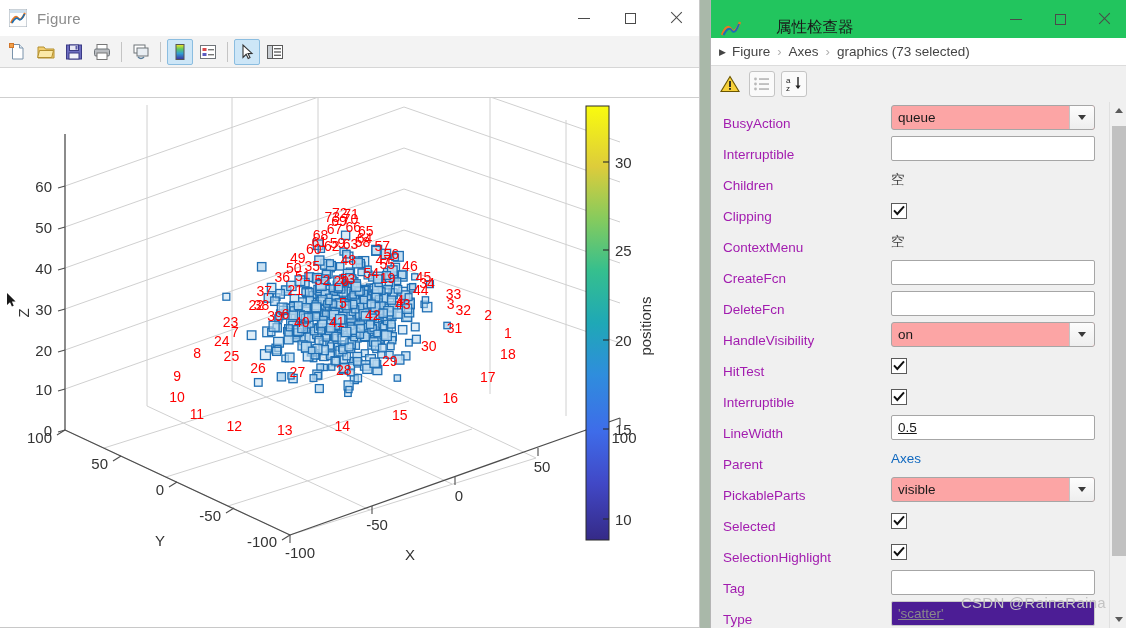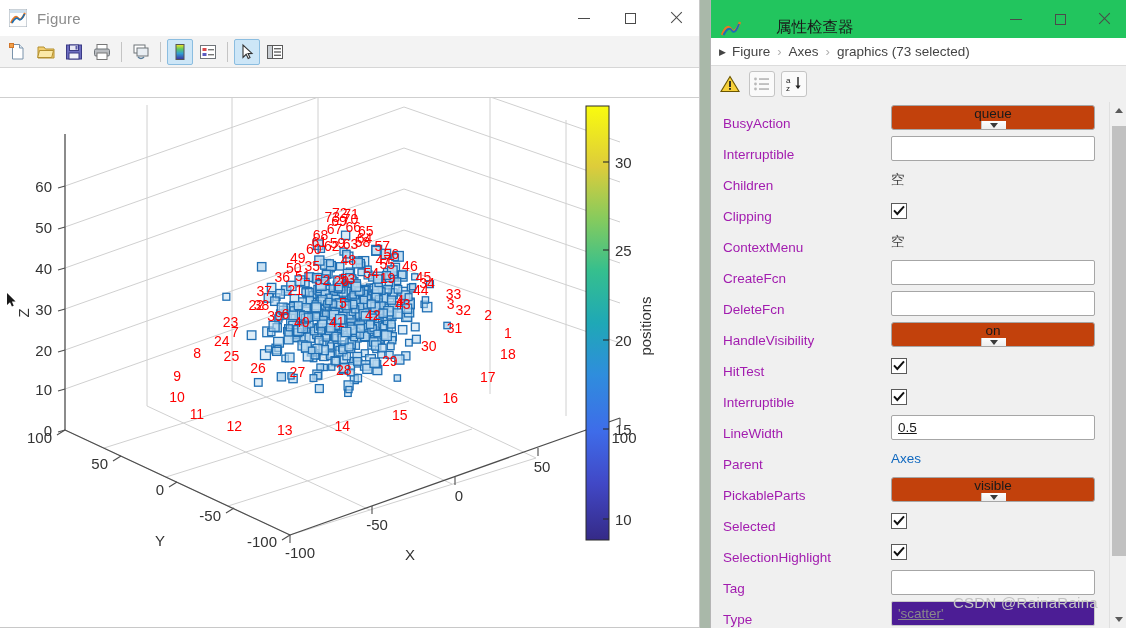--- a/index.html
+++ b/index.html
@@ -121,22 +121,22 @@
   }
   .prop-val { flex: 1; padding-right: 14px; display: flex; align-items: center; }
   .pv-input {
     width: 100%; height: 25px; background: #ffffff; border: 1px solid #a6a6a6;
     font-size: 13.5px; color: #1a1a1a; padding: 0 6px; display: flex; align-items: center;
     border-radius: 2px;
     text-decoration: underline;
   }
   .pv-input.readonly { background: #4c1d95; border-color: #c9c9c9; color: #8a8a8a; }
   .pv-combo {
-    width: 100%; height: 25px; background: #c2410c; border: 1px solid #a6a6a6;
-    display: flex; align-items: center; border-radius: 3px; overflow: hidden; flex-direction: column;
+    width: 100%; height: 25px; background: #fca5a5; border: 1px solid #a6a6a6;
+    display: flex; align-items: center; border-radius: 3px; overflow: hidden;
   }
   .pv-combo .cb-text { flex: 1; font-size: 13.5px; color: #1a1a1a; padding: 0 6px; }
   .pv-combo .cb-arrow {
     width: 25px; height: 23px; border-left: 1px solid #c4c4c4;
     display: flex; align-items: center; justify-content: center;
     background: linear-gradient(#fdfdfd,#eeeeee);
   }
   .cb-tri { width: 0; height: 0; border-left: 4.5px solid transparent; border-right: 4.5px solid transparent; border-top: 5px solid #3a3a3a; }
   .pv-text { font-size: 13.5px; color: #3d3d3d; }
   .pv-link { font-size: 13.5px; color: #1068bf; }
@@ -156,21 +156,21 @@
   }
   .sbar-arrow.bottom { position: absolute; bottom: 0; }
   #sbar-thumb {
     position: absolute; left: 2px; top: 24px; width: 14px; height: 430px;
     background: #c1c1c1;
   }
   .tri-up { width:0;height:0;border-left:4px solid transparent;border-right:4px solid transparent;border-bottom:5px solid #5a5a5a; }
   .tri-down { width:0;height:0;border-left:4px solid transparent;border-right:4px solid transparent;border-top:5px solid #5a5a5a; }
 
   #watermark {
-    position: absolute; right: 28px; bottom: 17px; font-size: 15px;
+    position: absolute; right: 20px; bottom: 17px; font-size: 15px;
     color: #c3c3c3; letter-spacing: .3px; white-space: nowrap; pointer-events: none;
   }
   .axis-label { font-size: 15px; fill: #333; font-family: "Liberation Sans", sans-serif; }
   .tick-label { font-size: 15px; fill: #333; font-family: "Liberation Sans", sans-serif; }
   .pt-label { font-size: 14px; fill: #ff0000; font-family: "Liberation Sans", sans-serif; }
 </style>
 </head>
 <body>
 
 <div id="root">

